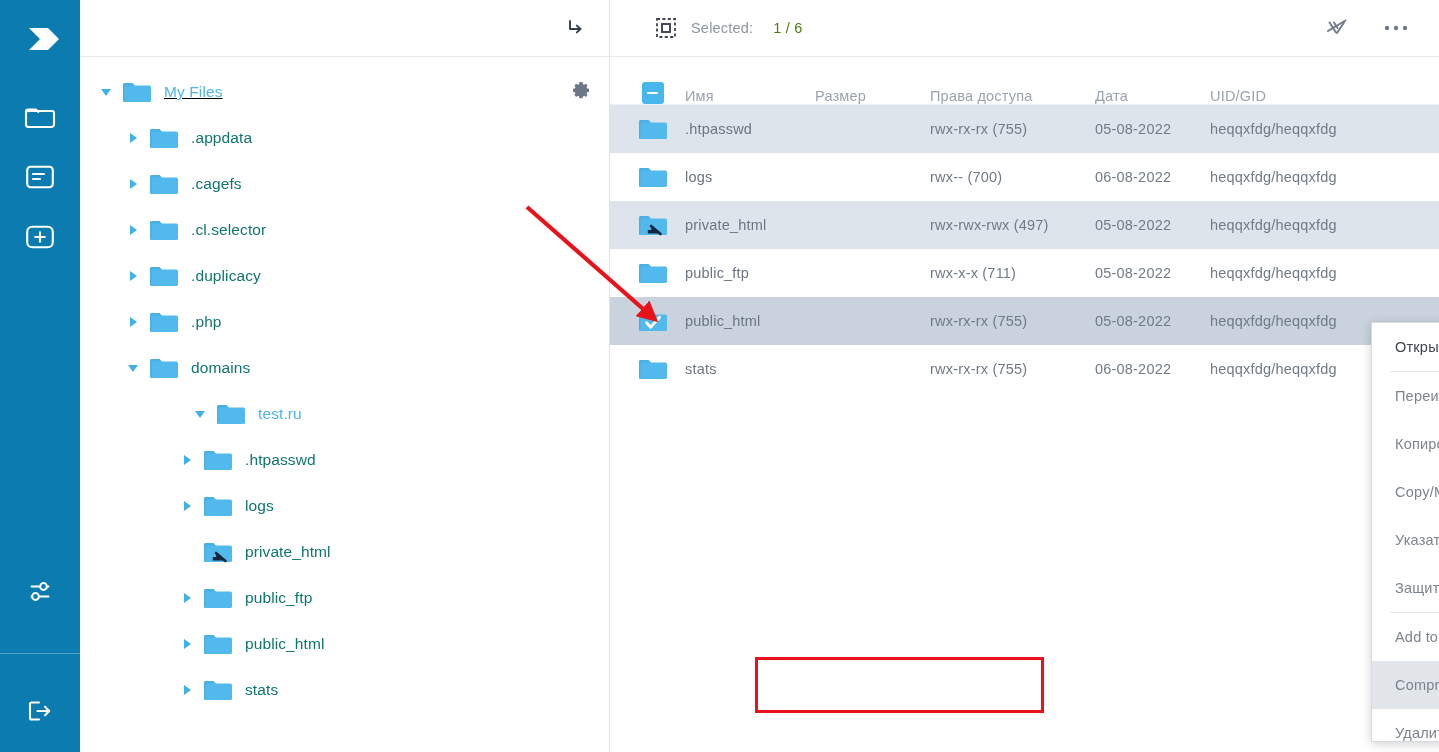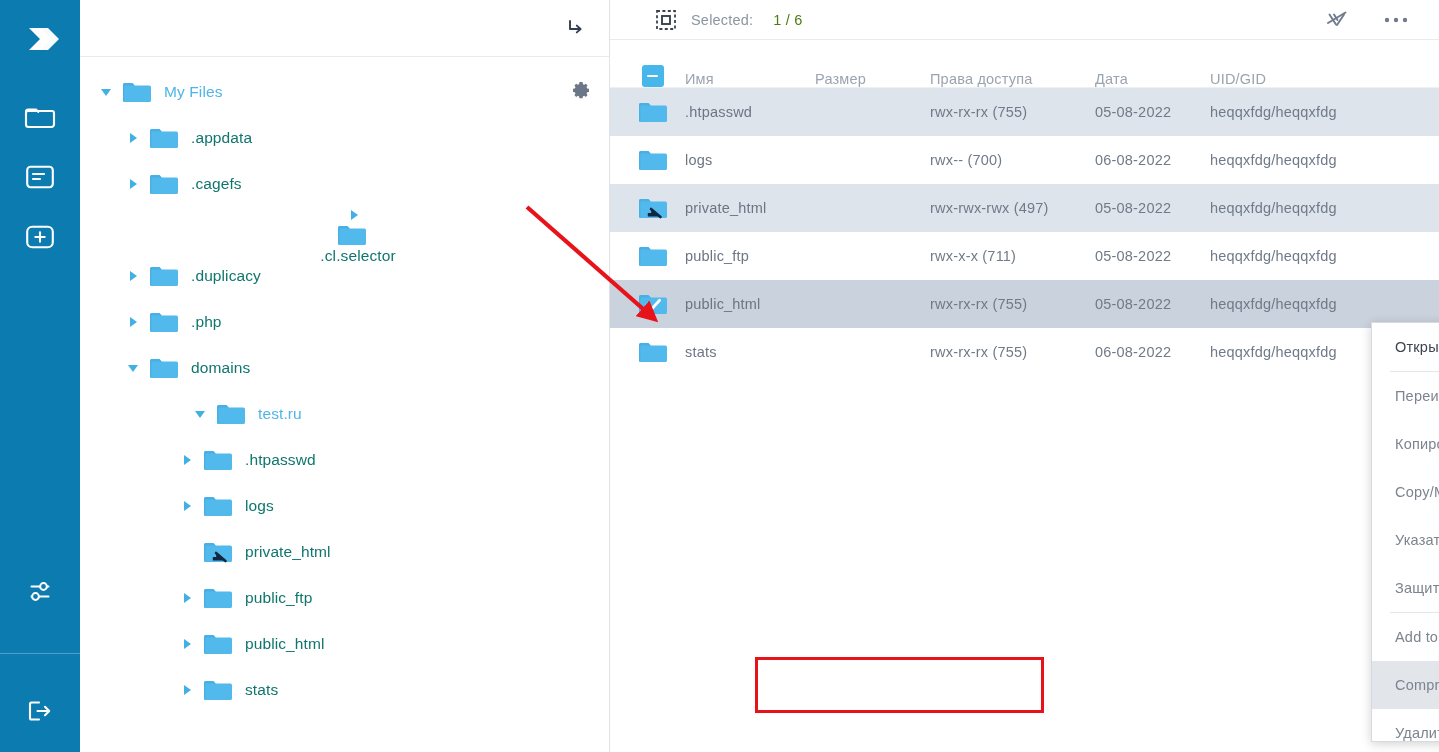--- a/index.html
+++ b/index.html
@@ -71,21 +71,21 @@
     white-space: nowrap;
   }
   .tnode .tlabel.accent { color: #4fb5e8; }
   .gear { position: absolute; right: 18px; top: 50%; transform: translateY(-50%); cursor: pointer; }
 
   
   .file-pane {
     flex: 1 1 auto; height: 752px; background: #fff; position: relative;
   }
   .fp-toolbar {
-    height: 40px; display: flex; align-items: center;
+    height: 57px; display: flex; align-items: center;
     padding: 0 30px 0 45px;
     border-bottom: 1px solid #e7eaee;
   }
   .sel-icon { margin-right: 14px; display:flex; cursor:pointer; }
   .sel-label { font-size: 14.5px; color: #8b96a3; letter-spacing:.2px; }
   .sel-count { font-size: 14.5px; color: #4d7c0f; margin-left: 20px; letter-spacing:.2px; }
   .fp-tb-right { margin-left: auto; display: flex; align-items: center; gap: 32px; }
   .tb-ic { cursor: pointer; display: flex; align-items:center; justify-content:center; }
 
   .fp-colhead {
@@ -225,21 +225,21 @@
   <div class="tree-pane">
     <div class="tree-head">
       <span class="tree-head-icon">
         <svg width="22" height="22" viewBox="0 0 22 22" fill="none">
           <path d="M6 4 V12 H16" stroke="#333f50" stroke-width="1.9" stroke-linecap="round" stroke-linejoin="round"></path>
           <path d="M12.8 8.6 L16.6 12 L12.8 15.4" stroke="#333f50" stroke-width="1.9" stroke-linecap="round" stroke-linejoin="round"></path>
         </svg>
       </span>
     </div>
     <div class="tree-body" id="tree-body">
-        <div class="tnode" style="padding-left: 18px;">
+        <div class="tnode" style="padding-left: 18px; text-decoration: underline;">
           <span class="caret">
             <span class="tri-down"></span>
           </span>
           <span class="fldr">
             <svg class="ficon" width="32" height="26" viewBox="0 0 30 24">
               <path d="M1 4.6 a1.6 1.6 0 0 1 1.6 -1.6 H10.4 l2.4 2.6 H27.4 a1.6 1.6 0 0 1 1.6 1.6 V20.4 a1.6 1.6 0 0 1 -1.6 1.6 H2.6 A1.6 1.6 0 0 1 1 20.4 Z" fill="#52b9ec"></path>
               <path d="M1 4.6 a1.6 1.6 0 0 1 1.6 -1.6 H10.4 l2.4 2.6 H4 a1.6 1.6 0 0 0 -1.6 1.6 V22 H2.6 A1.6 1.6 0 0 1 1 20.4 Z" fill="#3fa9e0" opacity=".55"></path>
             </svg>
           </span>
           <span class="tlabel accent">My Files</span>
@@ -265,21 +265,21 @@
             <span class="tri-right"></span>
           </span>
           <span class="fldr">
             <svg class="ficon" width="30" height="24" viewBox="0 0 30 24">
               <path d="M1 4.6 a1.6 1.6 0 0 1 1.6 -1.6 H10.4 l2.4 2.6 H27.4 a1.6 1.6 0 0 1 1.6 1.6 V20.4 a1.6 1.6 0 0 1 -1.6 1.6 H2.6 A1.6 1.6 0 0 1 1 20.4 Z" fill="#52b9ec"></path>
               <path d="M1 4.6 a1.6 1.6 0 0 1 1.6 -1.6 H10.4 l2.4 2.6 H4 a1.6 1.6 0 0 0 -1.6 1.6 V22 H2.6 A1.6 1.6 0 0 1 1 20.4 Z" fill="#3fa9e0" opacity=".55"></path>
             </svg>
           </span>
           <span class="tlabel">.cagefs</span>
         </div>
-        <div class="tnode" style="padding-left: 45px; flex-direction: column;">
+        <div class="tnode" style="padding-left: 45px;">
           <span class="caret">
             <span class="tri-right"></span>
           </span>
           <span class="fldr">
             <svg class="ficon" width="30" height="24" viewBox="0 0 30 24">
               <path d="M1 4.6 a1.6 1.6 0 0 1 1.6 -1.6 H10.4 l2.4 2.6 H27.4 a1.6 1.6 0 0 1 1.6 1.6 V20.4 a1.6 1.6 0 0 1 -1.6 1.6 H2.6 A1.6 1.6 0 0 1 1 20.4 Z" fill="#52b9ec"></path>
               <path d="M1 4.6 a1.6 1.6 0 0 1 1.6 -1.6 H10.4 l2.4 2.6 H4 a1.6 1.6 0 0 0 -1.6 1.6 V22 H2.6 A1.6 1.6 0 0 1 1 20.4 Z" fill="#3fa9e0" opacity=".55"></path>
             </svg>
           </span>
           <span class="tlabel">.cl.selector</span>

